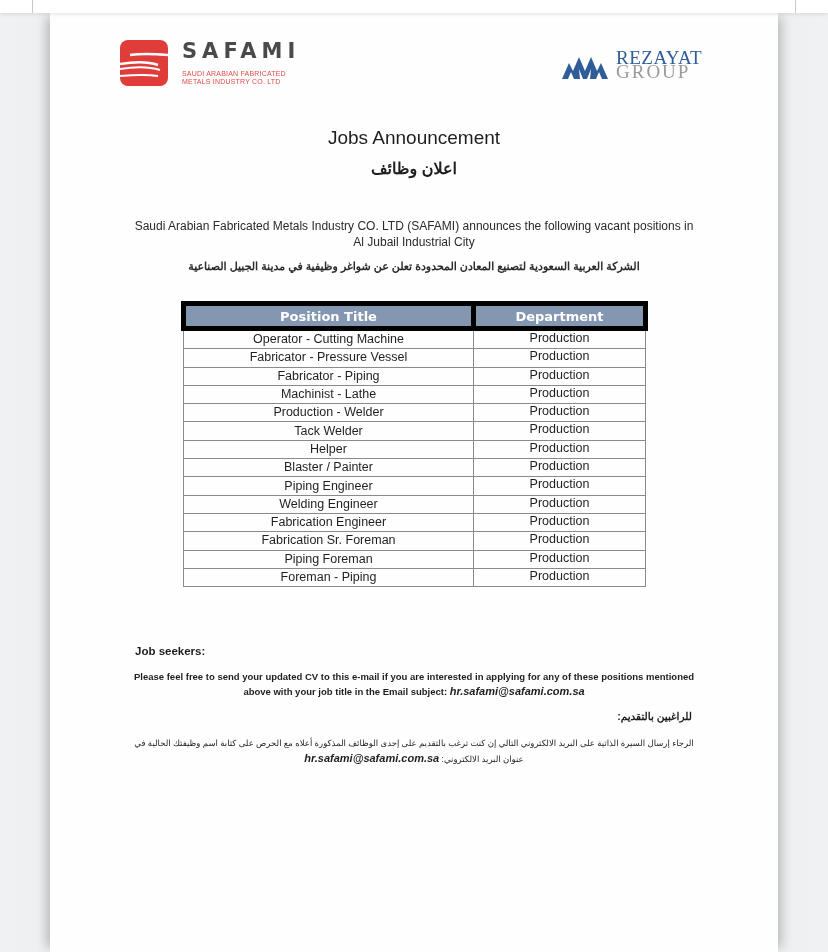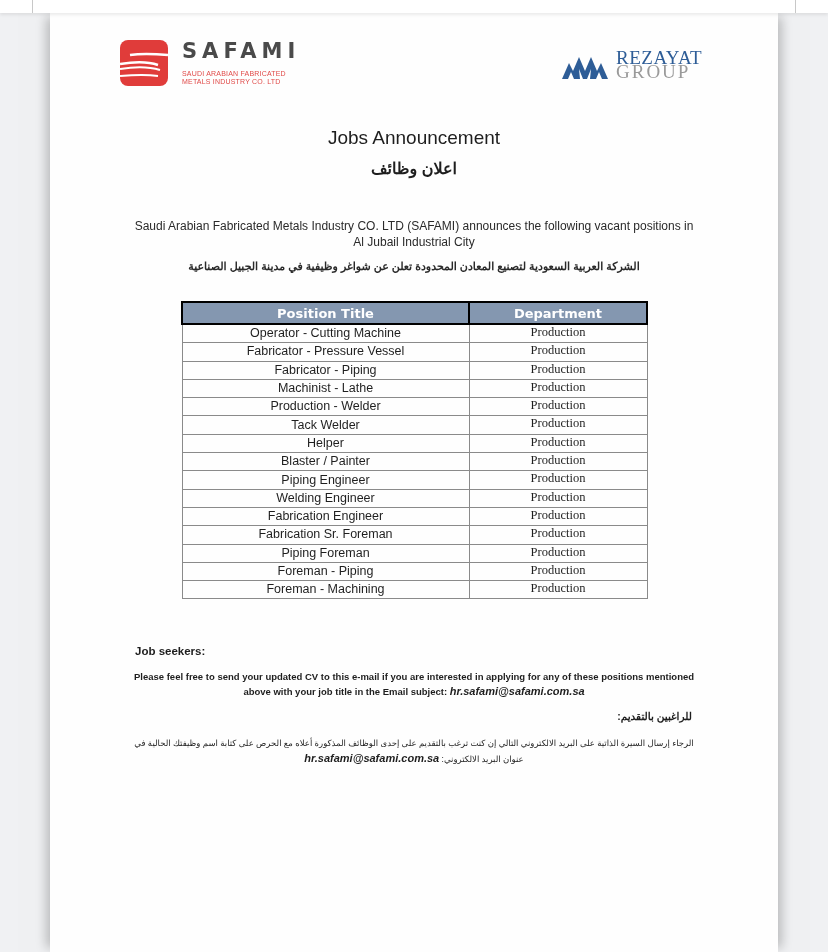--- a/index.html
+++ b/index.html
@@ -62,27 +62,27 @@
     position: absolute; left: 80px; width: 568px; top: 247px; text-align: center;
     font-size: 11px; font-weight: bold; color: #2a2a2a; direction: rtl;
   }
   table.positions {
     position: absolute; left: 131px; top: 288px; width: 467px;
     border-collapse: collapse; font-size: 12.5px; color: #1f1f1f;
   }
   table.positions th {
     background: #8497b0; color: #ffffff; font-weight: bold;
     font-family: "DejaVu Sans", sans-serif; font-size: 13px;
-    height: 20px; padding: 0; border: 2px solid #000000;
+    height: 20px; padding: 0; border: 5px solid #000000;
   }
   table.positions td {
     height: 17.3px; padding: 0; text-align: center; border: 1px solid #8a8a8a;
     line-height: 17px;
   }
-  table.positions td.dept { vertical-align: top; line-height: 14px; font-family: Liberation Serif, serif; }
+  table.positions td.dept { vertical-align: top; line-height: 14px; }
   table.positions th.c1, table.positions td.c1 { width: 285px; }
   .seekers-label {
     position: absolute; left: 85px; top: 632px; font-size: 11.5px; font-weight: bold; color: #1e1e1e;
   }
   .seekers-body {
     position: absolute; left: 80px; width: 568px; top: 657px; text-align: center;
     font-size: 9.5px; line-height: 14px; font-weight: bold; color: #1e1e1e;
   }
   .email { font-style: italic; font-size: 11px; }
   .ar-label {
@@ -193,24 +193,20 @@
           <td class="dept">Production</td>
         </tr>
       <tr>
           <td class="c1">Piping Foreman</td>
           <td class="dept">Production</td>
         </tr>
       <tr>
           <td class="c1">Foreman - Piping</td>
           <td class="dept">Production</td>
         </tr>
-      <tr>
-          <td class="c1">Foreman - Machining</td>
-          <td class="dept">Production</td>
-        </tr>
     </tbody>
   </table>
 
   <div class="seekers-label">Job seekers:</div>
   <div class="seekers-body">
     <span>Please feel free to send your updated CV to this e-mail if you are interested in applying for any of these positions mentioned above with your job title in the Email subject: </span><span class="email">hr.safami@safami.com.sa</span>
   </div>
 
   <div class="ar-label">للراغبين بالتقديم:</div>
   <div class="ar-body">

